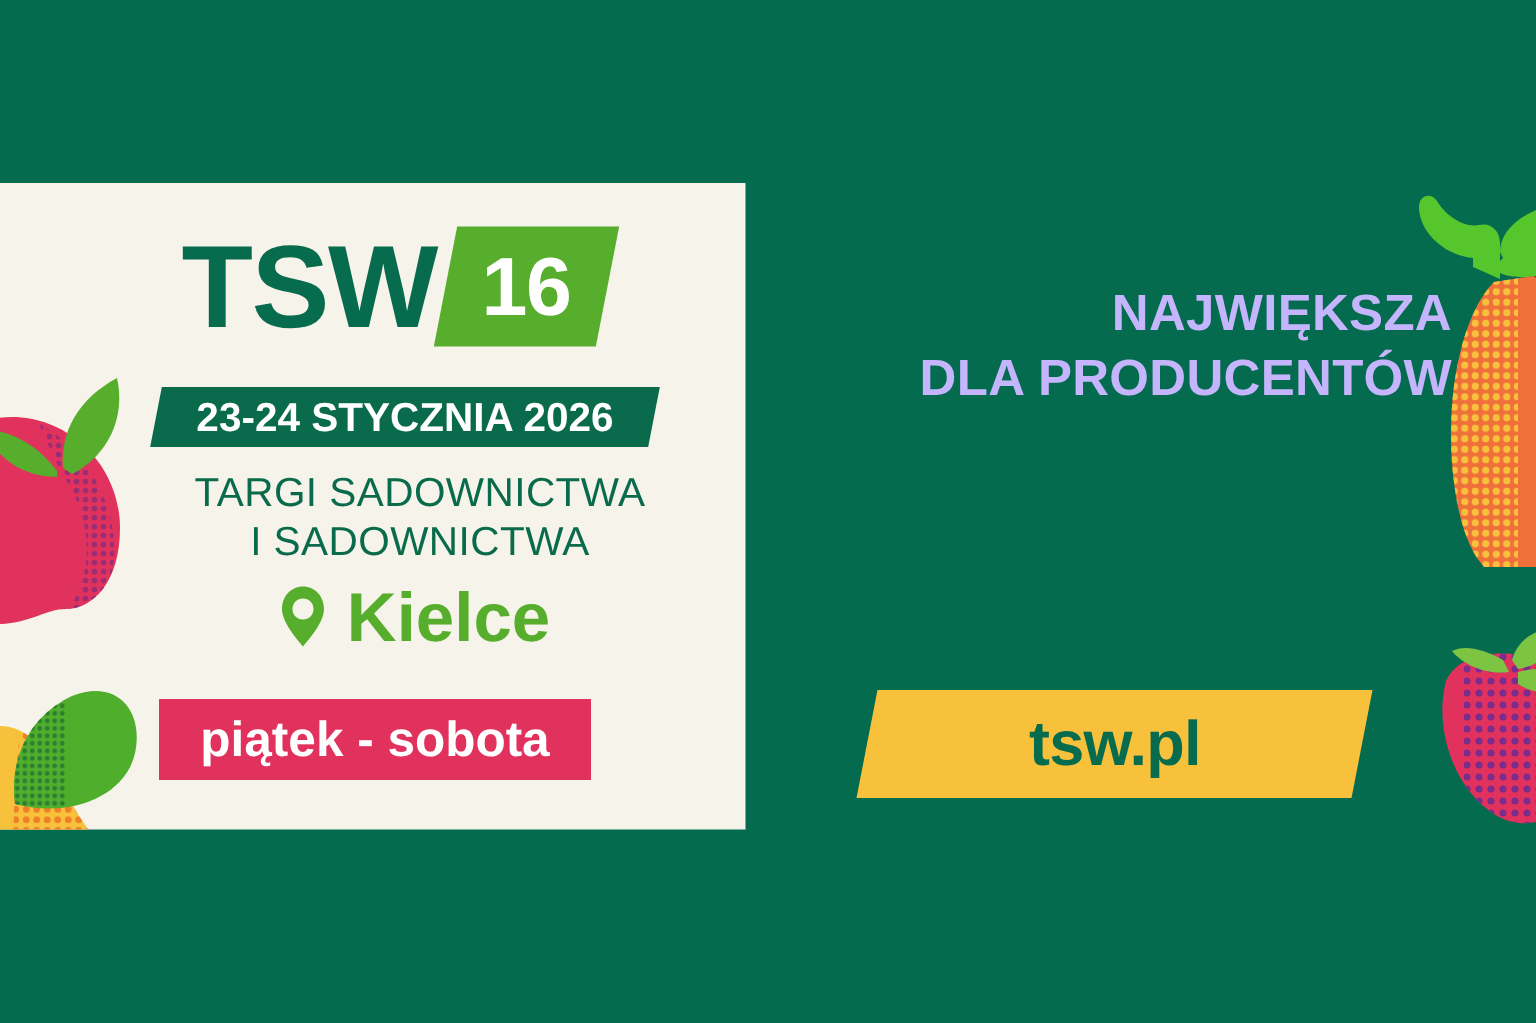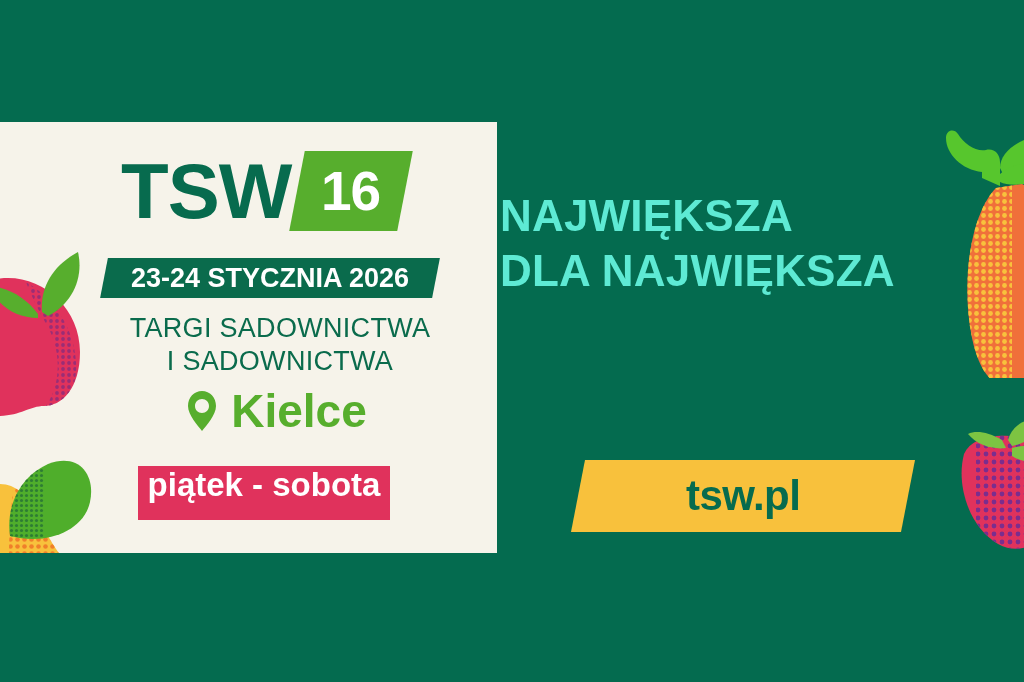--- a/index.html
+++ b/index.html
@@ -132,44 +132,45 @@
     color: #57AE2D;
     font-size: 46px;
     font-weight: 700;
     letter-spacing: 0px;
     line-height: 1;
   }
 
   
   #days-chip {
     position: absolute;
-    left: 138px;
+    left: 106px;
     top: 344px;
-    width: 252px;
+    width: 288px;
     height: 54px;
     background: #E0325C;
     display: flex;
+    align-items: center;
     justify-content: center;
   }
   #days-text {
     color: #FFFFFF;
     font-size: 33px;
     font-weight: 700;
     letter-spacing: 0px;
   }
 
   
   #headline {
     position: absolute;
     left: 500px;
     top: 188px;
     width: 468px;
-    text-align: left;
-    color: #5eead4;
-    font-size: 44px;
+    text-align: right;
+    color: #c4b5fd;
+    font-size: 34px;
     font-weight: 700;
     line-height: 1.26;
     letter-spacing: 0.2px;
     z-index: 6;
   }
 
   #cta-button {
     position: absolute;
     left: 578px;
     top: 460px;
@@ -229,21 +230,21 @@
       <rect x="26" y="22" width="96" height="126" fill="url(#dots-straw)"></rect>
     </g>
 
     <path d="M52 30 C38 22 26 20 18 24 C26 34 42 40 56 38 Z" fill="#7DC442"></path>
     <path d="M58 30 C62 16 74 8 92 8 C88 24 76 34 62 36 Z" fill="#7DC442"></path>
     <path d="M62 38 C76 34 92 36 104 44 C92 54 74 54 62 46 Z" fill="#7DC442"></path>
   </svg>
 
   <div id="headline">
     <div>NAJWIĘKSZA</div>
-    <div>DLA NAJWIĘKSZA</div>
+    <div>DLA PRODUCENTÓW</div>
   </div>
 
   <div id="cta-button">
     <span id="cta-label">tsw.pl</span>
   </div>
 
   <div id="card">
 
     <svg id="apple" class="produce" viewBox="0 0 150 150">
       <defs>

